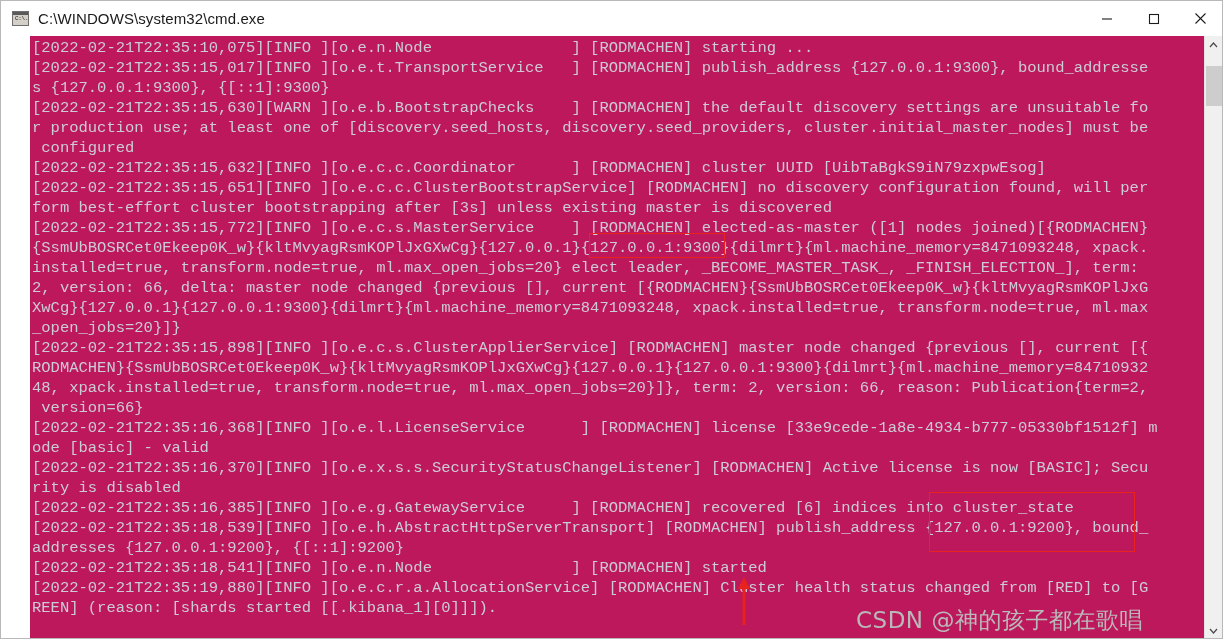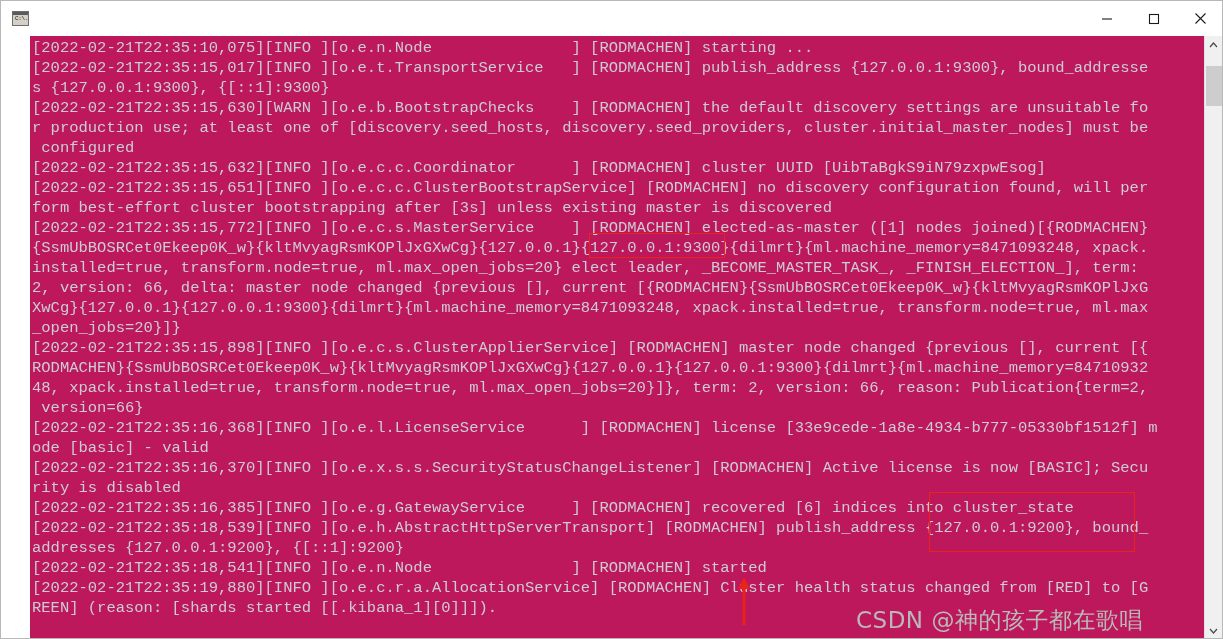--- a/index.html
+++ b/index.html
@@ -167,20 +167,21 @@
 </style>
 </head>
 <body>
 
 <div id="window">
 
   <div id="titlebar">
     <div id="app-icon">
       <span class="prompt">C:\.</span>
     </div>
+    <span id="title-text">C:\WINDOWS\system32\cmd.exe</span>
 
     <div id="winctl">
       <div class="winbtn">
         <svg width="12" height="12" viewBox="0 0 12 12">
           <line x1="1" y1="6" x2="11" y2="6" stroke="#1b1b1b" stroke-width="1.1"></line>
         </svg>
       </div>
       <div class="winbtn">
         <svg width="12" height="12" viewBox="0 0 12 12">
           <rect x="1.5" y="1.5" width="9" height="9" fill="none" stroke="#1b1b1b" stroke-width="1.1"></rect>

